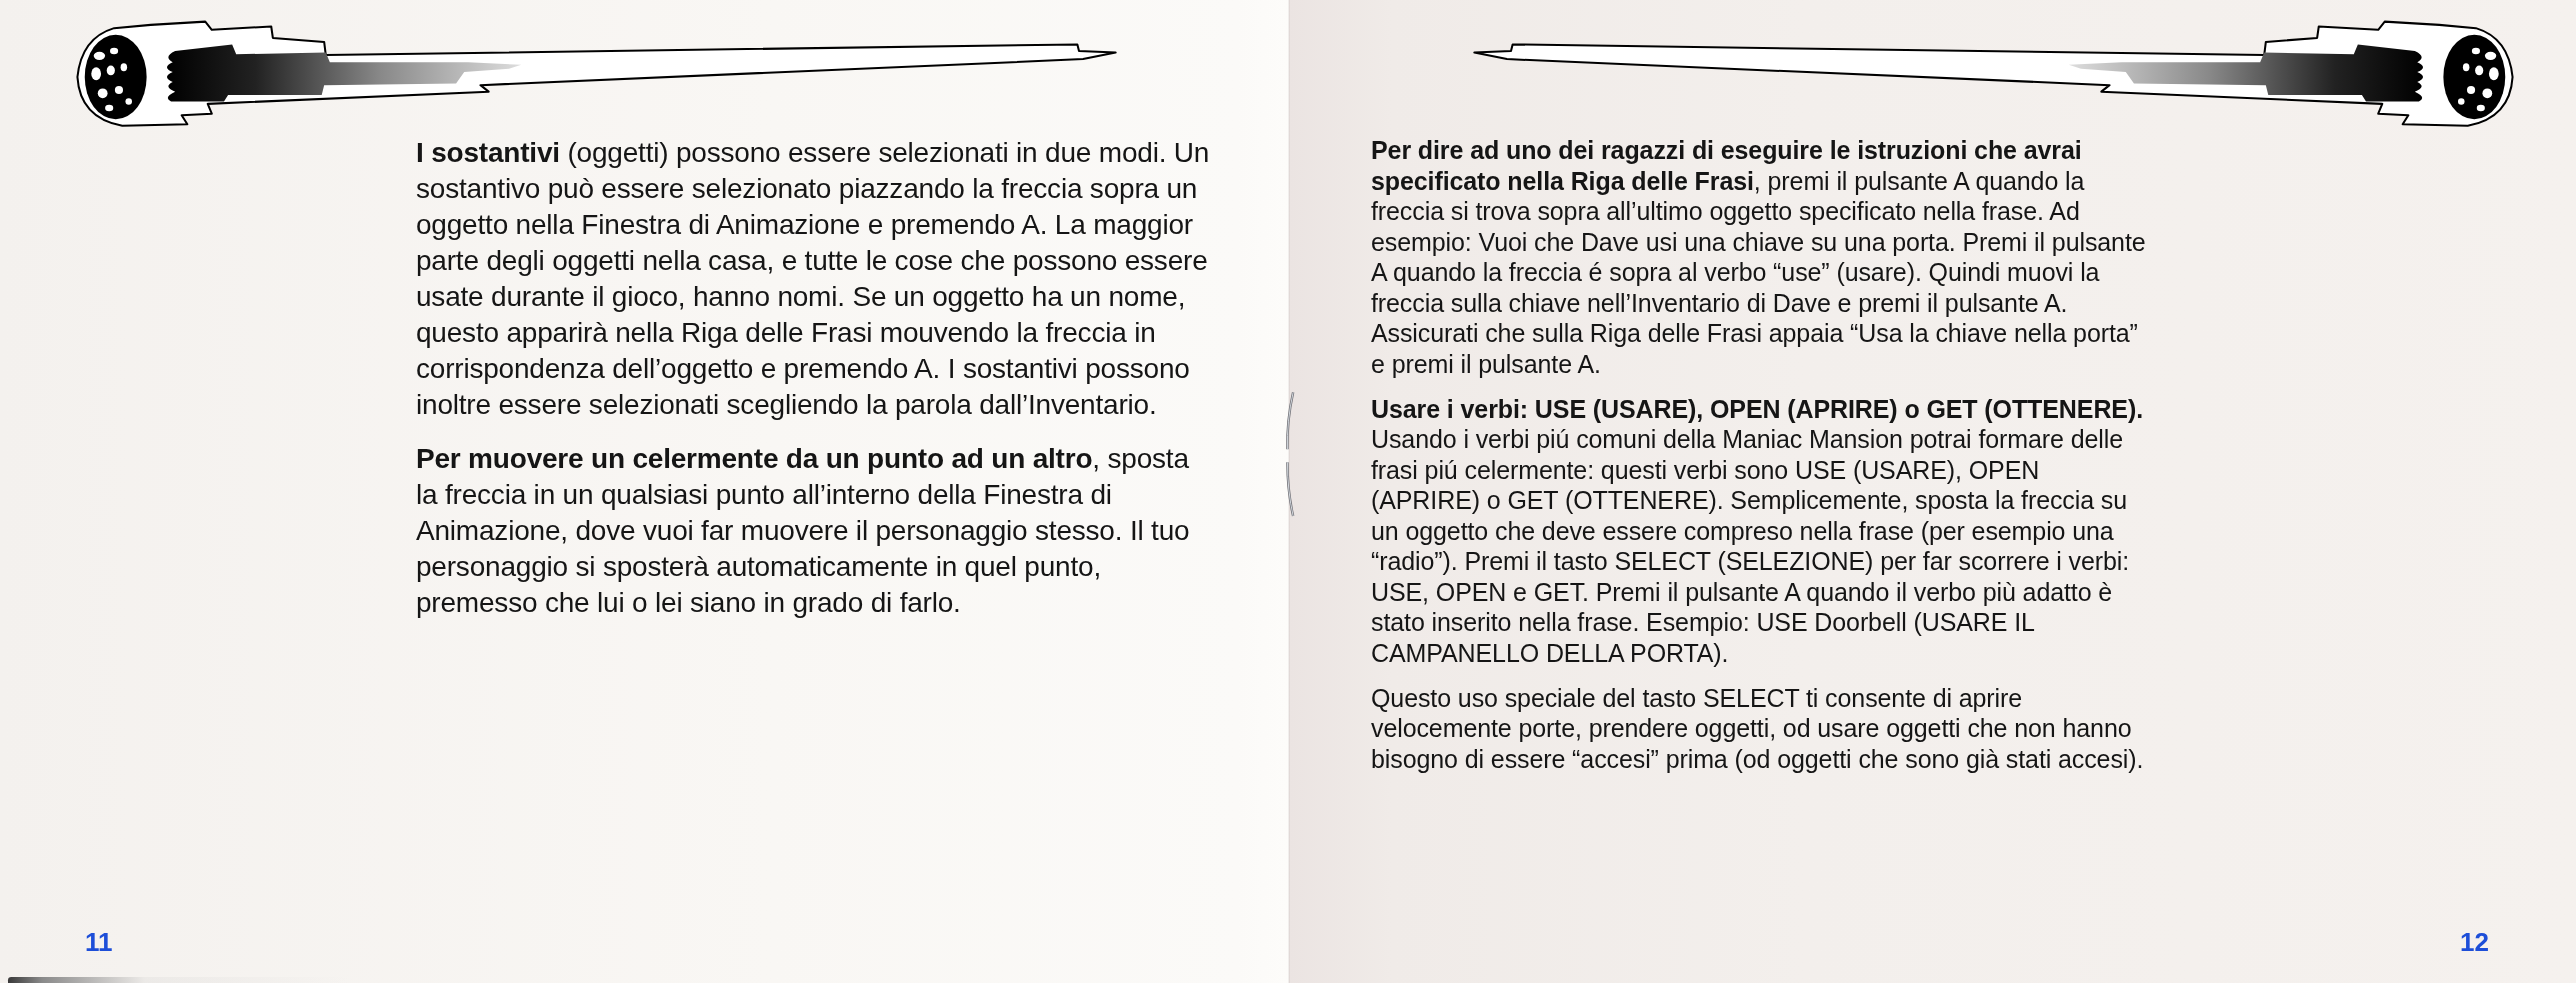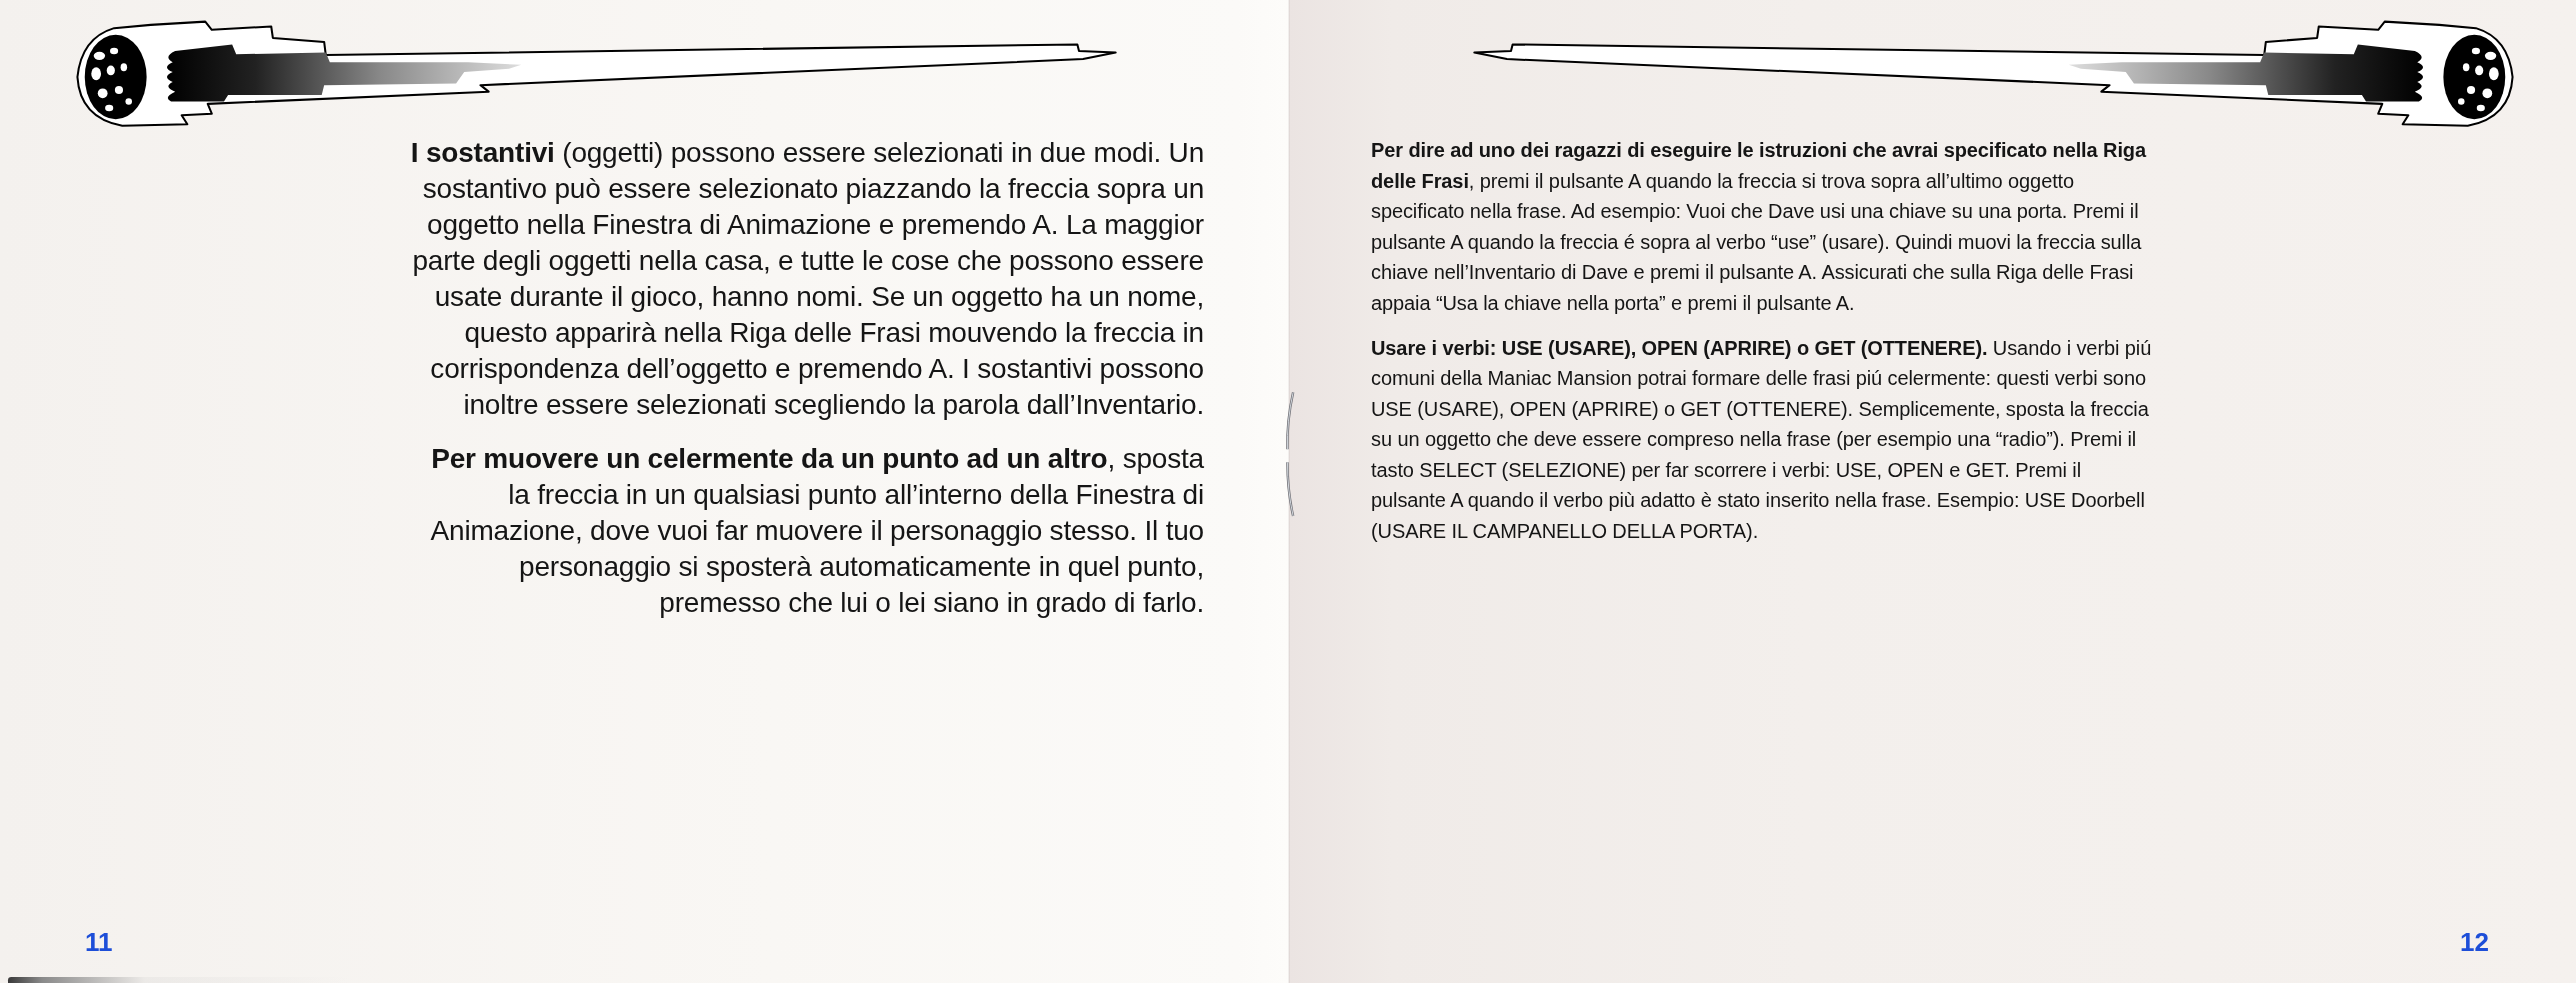--- a/index.html
+++ b/index.html
@@ -28,22 +28,22 @@
     .comet { position: absolute; }
     .comet-left { left: 65px; top: 19.5px; width: 1059px; height: 114px; }
     .comet-right { left: 1466px; top: 19.5px; width: 1059px; height: 114px; }
 
     .text-col {
       position: absolute;
       font-size: 28px;
       line-height: 36px;
       letter-spacing: -0.2px;
     }
-    .text-left { left: 406px; top: 135px; width: 798px; text-align: right; }
-    .text-right { left: 1371px; top: 135px; width: 782px; font-size: 20px; line-height: 30.5px; letter-spacing: -0.1px; }
+    .text-left { left: 416px; top: 135px; width: 798px; }
+    .text-right { left: 1371px; top: 135px; width: 782px; font-size: 25px; line-height: 30.5px; letter-spacing: -0.1px; }
     .para { margin: 0 0 18px 0; }
     .text-right .para { margin: 0 0 14.7px 0; }
     .para b { font-weight: 700; }
 
     .page-num {
       position: absolute; font-weight: 700; font-size: 26px; color: #1d4ed8;
     }
     .num-left { left: 85px; top: 927px; }
     .num-right { left: 2460px; top: 927px; }
     .edge-shadow {
@@ -118,18 +118,19 @@
 </svg>
 
 <div class="text-col text-left">
   <p class="para"><b>I sostantivi</b><span> (oggetti) possono essere selezionati in due modi. Un sostantivo può essere selezionato piazzando la freccia sopra un oggetto nella Finestra di Animazione e premendo A. La maggior parte degli oggetti nella casa, e tutte le cose che possono essere usate durante il gioco, hanno nomi. Se un oggetto ha un nome, questo apparirà nella Riga delle Frasi mouvendo la freccia in corrispondenza dell’oggetto e premendo A. I sostantivi possono inoltre essere selezionati scegliendo la parola dall’Inventario.</span></p>
   <p class="para"><b>Per muovere un celermente da un punto ad un altro</b><span>, sposta la freccia in un qualsiasi punto all’interno della Finestra di Animazione, dove vuoi far muovere il personaggio stesso. Il tuo personaggio si sposterà automaticamente in quel punto, premesso che lui o lei siano in grado di farlo.</span></p>
 </div>
 
 <div class="text-col text-right">
   <p class="para"><b>Per dire ad uno dei ragazzi di eseguire le istruzioni che avrai specificato nella Riga delle Frasi</b><span>, premi il pulsante A quando la freccia si trova sopra all’ultimo oggetto specificato nella frase. Ad esempio: Vuoi che Dave usi una chiave su una porta. Premi il pulsante A quando la freccia é sopra al verbo “use” (usare). Quindi muovi la freccia sulla chiave nell’Inventario di Dave e premi il pulsante A. Assicurati che sulla Riga delle Frasi appaia “Usa la chiave nella porta” e premi il pulsante A.</span></p>
   <p class="para"><b>Usare i verbi: USE (USARE), OPEN (APRIRE) o GET (OTTENERE).</b><span> Usando i verbi piú comuni della Maniac Mansion potrai formare delle frasi piú celermente: questi verbi sono USE (USARE), OPEN (APRIRE) o GET (OTTENERE). Semplicemente, sposta la freccia su un oggetto che deve essere compreso nella frase (per esempio una “radio”). Premi il tasto SELECT (SELEZIONE) per far scorrere i verbi: USE, OPEN e GET. Premi il pulsante A quando il verbo più adatto è stato inserito nella frase. Esempio: USE Doorbell (USARE IL CAMPANELLO DELLA PORTA).</span></p>
+  <p class="para"><b></b><span>Questo uso speciale del tasto SELECT ti consente di aprire velocemente porte, prendere oggetti, od usare oggetti che non hanno bisogno di essere “accesi” prima (od oggetti che sono già stati accesi).</span></p>
 </div>
 
 <div class="page-num num-left">11</div>
 <div class="page-num num-right">12</div>
 <div class="edge-shadow"></div>
 
 
 </body></html>

